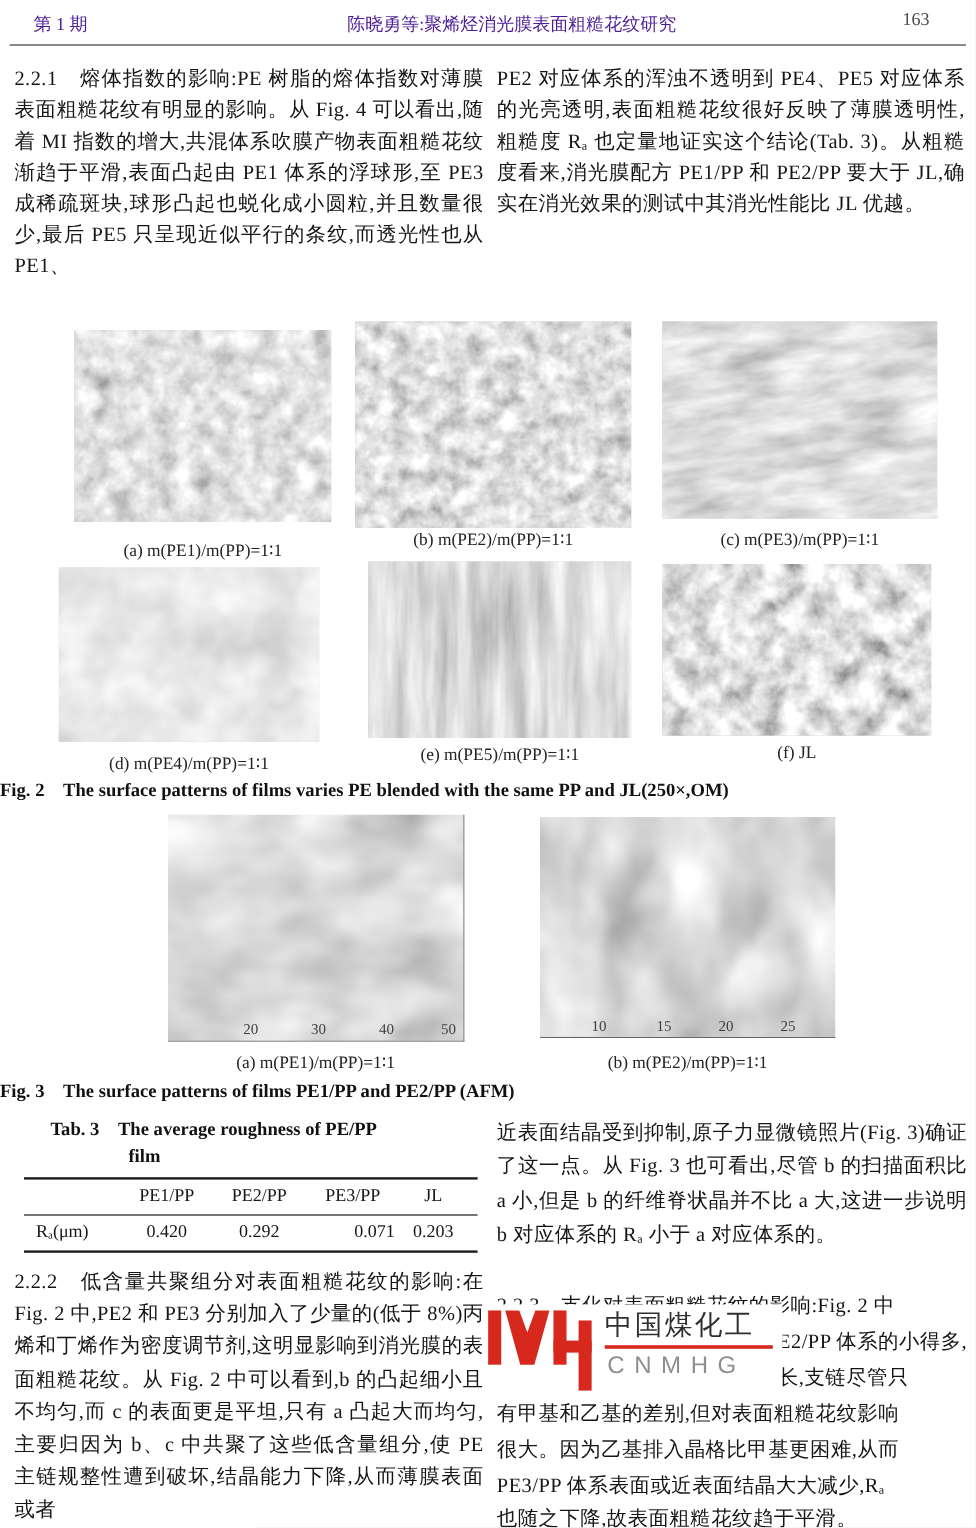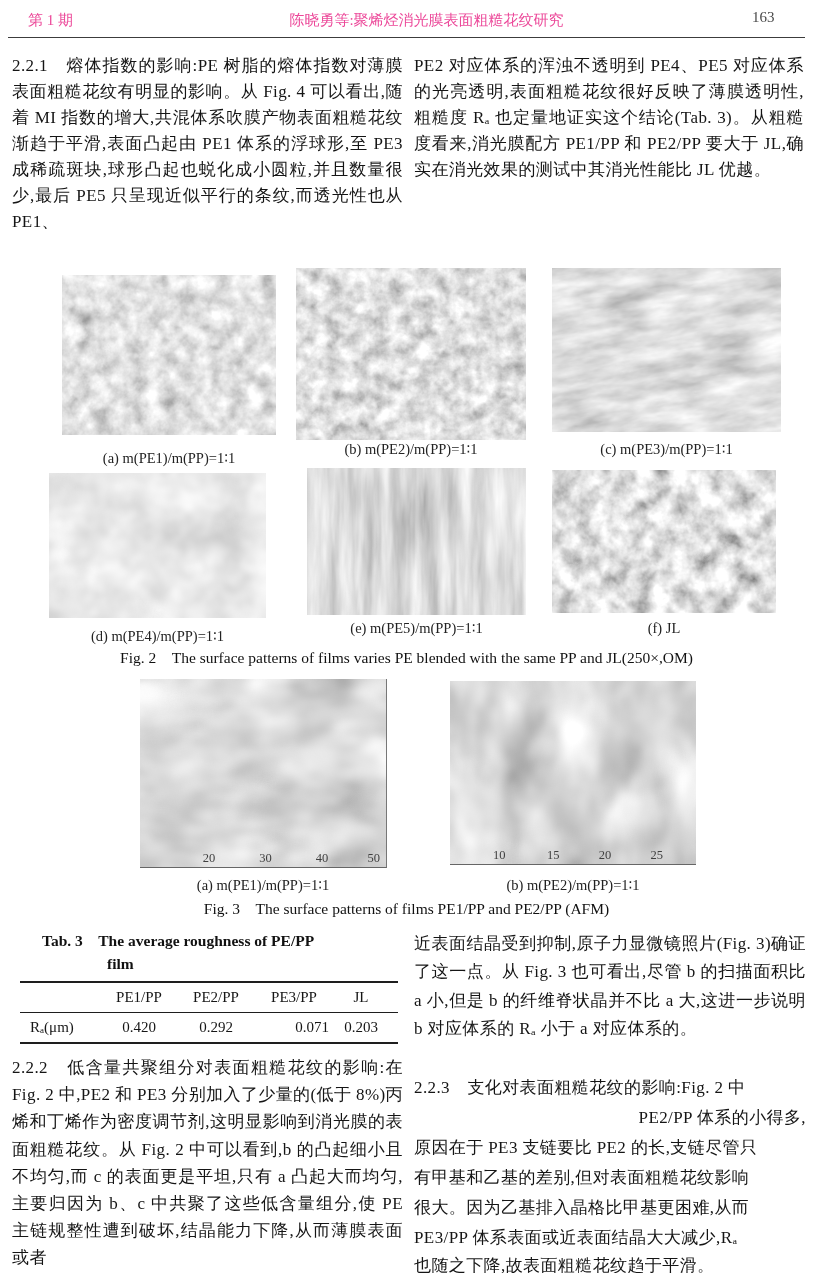--- a/index.html
+++ b/index.html
@@ -1,29 +1,29 @@
 <!DOCTYPE html>
 <html><head>
 <meta charset="utf-8">
 <style>
   html,body{margin:0;padding:0;}
   body{background:#e8e8e8;}
   #page{position:relative;width:813px;height:1273px;background:#ffffff;overflow:hidden;
         font-family:"Liberation Serif","DejaVu Serif",serif;color:#1c1c1c;}
   .abs{position:absolute;}
   
-  .hdr{font-size:15px;color:#ec4899;}
+  .hdr{font-size:15px;color:#4c1d95;}
   .hdr-rule{left:8px;top:37px;width:797px;height:1px;background:#3c3c3c;}
   
   .para{font-size:17px;line-height:26px;text-align:justify;color:#151515;letter-spacing:0.4px;}
   .pline{font-size:17px;height:22px;white-space:nowrap;color:#151515;letter-spacing:0.4px;}
   
   .micro{position:absolute;display:block;background:#d9d9d9;}
   .figcap{position:absolute;font-size:14.5px;color:#222;text-align:center;white-space:nowrap;}
-  .figtitle{position:absolute;font-weight:normal;font-size:15.5px;color:#111;text-align:center;width:100%;}
+  .figtitle{position:absolute;font-weight:bold;font-size:15.5px;color:#111;width:100%;}
   
   .axwrap{position:absolute;border-bottom:1px solid #666;}
   .axwrap.rightline{border-right:1px solid #777;}
   .tick{position:absolute;bottom:1px;font-size:12.5px;color:#3f3f3f;transform:translateX(-50%);}
   
   .tbl-rule{position:absolute;background:#1e1e1e;}
   .tbl-txt{position:absolute;font-size:15px;color:#161616;white-space:nowrap;}
   .tbl-title{position:absolute;font-weight:bold;font-size:15.5px;color:#111;white-space:nowrap;}
   
   #watermark{left:402px;top:1087px;width:250px;height:72px;background:#ffffff;z-index:6;}
@@ -169,14 +169,28 @@
   <div class="abs para z1" style="left:414px;top:930px;width:392px;line-height:28.4px;">近表面结晶受到抑制,原子力显微镜照片(Fig. 3)确证了这一点。从 Fig. 3 也可看出,尽管 b 的扫描面积比 a 小,但是 b 的纤维脊状晶并不比 a 大,这进一步说明 b 对应体系的 Rₐ 小于 a 对应体系的。</div>
 
   <div class="abs pline z1" style="left:414px;top:1076px;width:392px;">2.2.3　支化对表面粗糙花纹的影响:Fig. 2 中</div>
   <div class="abs pline z1" style="left:414px;top:1106px;width:392px;text-align:right;">PE2/PP 体系的小得多,</div>
   <div class="abs pline z1" style="left:414px;top:1136px;width:392px;">原因在于 PE3 支链要比 PE2 的长,支链尽管只</div>
   <div class="abs pline z1" style="left:414px;top:1166px;width:392px;">有甲基和乙基的差别,但对表面粗糙花纹影响</div>
   <div class="abs pline z1" style="left:414px;top:1196px;width:392px;">很大。因为乙基排入晶格比甲基更困难,从而</div>
   <div class="abs pline z1" style="left:414px;top:1226px;width:392px;">PE3/PP 体系表面或近表面结晶大大减少,Rₐ</div>
   <div class="abs pline z1" style="left:414px;top:1254px;width:392px;">也随之下降,故表面粗糙花纹趋于平滑。</div>
 
+  <div id="watermark" class="abs">
+    <svg width="100" height="72" viewBox="0 0 108 86" style="position:absolute;left:0;top:0;">
+      <g fill="#d7281e">
+        <rect x="0" y="6" width="13" height="54"></rect>
+        <polygon points="17,6 31,6 39,28 47,6 61,6 46,60 32,60"></polygon>
+        <rect x="65" y="6" width="13" height="54"></rect>
+        <rect x="65" y="36" width="38" height="12"></rect>
+        <rect x="90" y="16" width="13" height="70"></rect>
+      </g>
+    </svg>
+    <div id="wm-cn">中国煤化工</div>
+    <div id="wm-line" style="background:#d7281e;"></div>
+    <div id="wm-en" style="color:#8f8f8f;">CNMHG</div>
+  </div>
 
 </div>
 
 </body></html>

